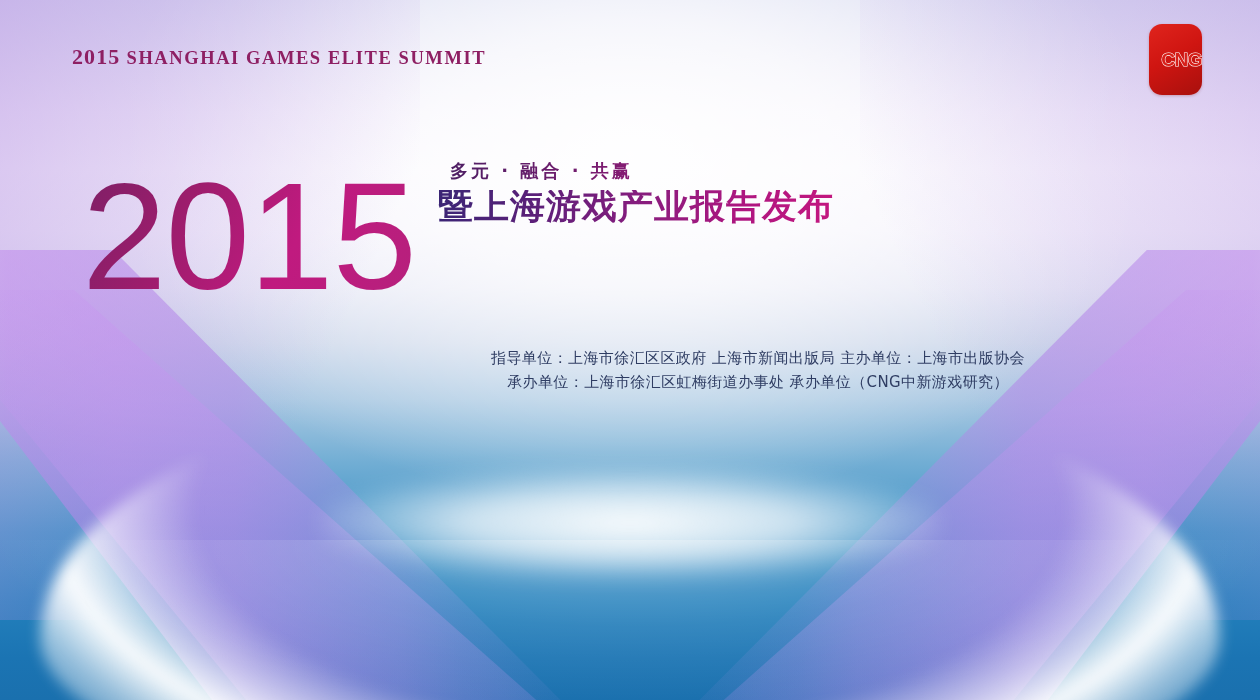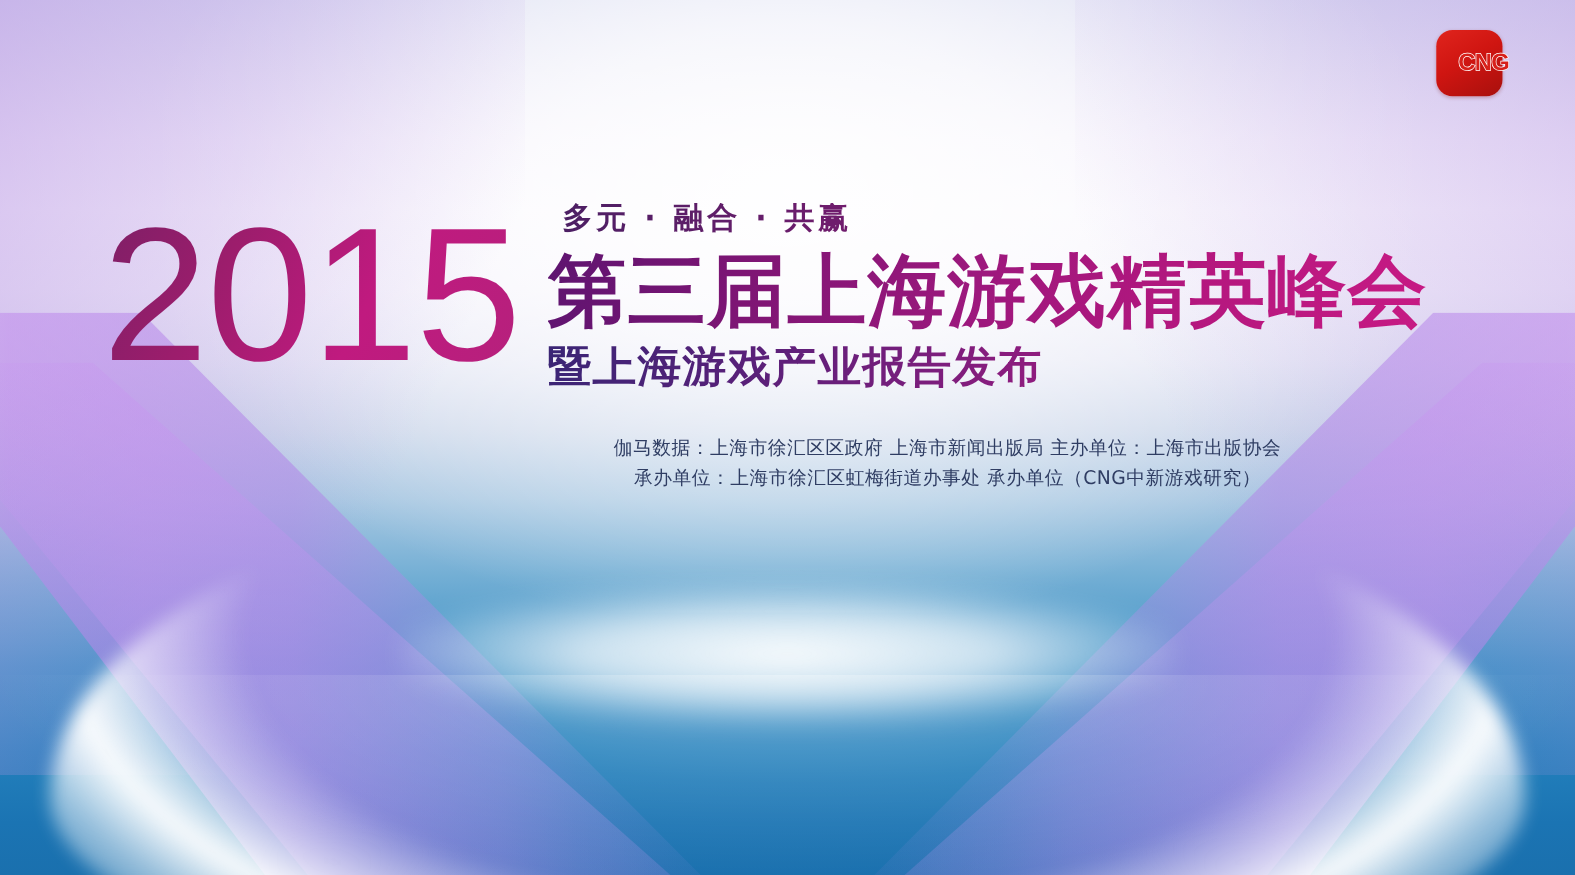--- a/index.html
+++ b/index.html
@@ -144,23 +144,23 @@
   }
   .kicker .kicker-year { font-size:22px; }
   .kicker .kicker-words { font-size:18.5px; letter-spacing:0.085em; }
 
   
   .brand {
     position:absolute; right:58px; top:24px;
     display:flex; align-items:center; gap:11px;
   }
   .brand-mark {
-    width:53px; height:53px; border-radius:13px;
+    width:53px; height:71px; border-radius:13px;
     background:linear-gradient(150deg,#e0241d 0%,#cf1511 46%,#a8100d 100%);
-    display:flex; align-items:center; justify-content:center;
+    display:flex; align-items:center; justify-content:flex-end;
     box-shadow:0 1px 3px rgba(120,0,0,0.25);
     padding-left:23px;
   }
   .brand-mark-text {
     font-family:"Liberation Sans", sans-serif;
     font-weight:700; font-size:19px; letter-spacing:-0.5px;
     color:#d7201a;
     -webkit-text-stroke:1.1px #ffffff;
     paint-order:stroke fill;
   }
@@ -187,21 +187,21 @@
     -webkit-background-clip:text; background-clip:text;
     color:transparent;
     text-shadow:none;
   }
 
   
   .title-block { position:absolute; left:438px; top:162px; }
 
   .tagline {
     font-family:"DejaVu Sans", sans-serif;
-    font-weight:700; font-size:24px; line-height:1;
+    font-weight:700; font-size:18px; line-height:1;
     letter-spacing:3px;
     background:linear-gradient(95deg,#4a1f63 0%,#701c6d 34%,#a61a7c 70%,#c4187f 100%);
     -webkit-background-clip:text; background-clip:text;
     color:transparent;
     padding-left:12px;
   }
 
   .headline {
     margin-top:14px;
     font-family:"DejaVu Sans", sans-serif;
@@ -251,34 +251,37 @@
   <div class="beam beam-l2"></div>
   <div class="beam beam-r1"></div>
   <div class="beam beam-r2"></div>
 
   <div class="horizon-arc"></div>
   <div class="horizon-core"></div>
   <div class="stage-sheen"></div>
 
   <div class="content">
 
+    <div class="kicker">
+      <span class="kicker-year">2015</span>
+      <span class="kicker-words">SHANGHAI GAMES ELITE SUMMIT</span>
+    </div>
 
     <div class="brand">
       <div class="brand-mark">
         <span class="brand-mark-text">CNG</span>
       </div>
     </div>
 
     <div class="year-big">2015</div>
 
     <div class="title-block">
       <div class="tagline">多元 · 融合 · 共赢</div>
-      <div class="headline">第三届上海游戏精英峰会</div>
       <div class="subhead">暨上海游戏产业报告发布</div>
     </div>
 
     <div class="credits">
-      <div class="credit-line">伽马数据：上海市徐汇区区政府 上海市新闻出版局  主办单位：上海市出版协会</div>
+      <div class="credit-line">指导单位：上海市徐汇区区政府 上海市新闻出版局  主办单位：上海市出版协会</div>
       <div class="credit-line">承办单位：上海市徐汇区虹梅街道办事处  承办单位（CNG中新游戏研究）</div>
     </div>
 
   </div>
 </div>
 
 </body></html>

